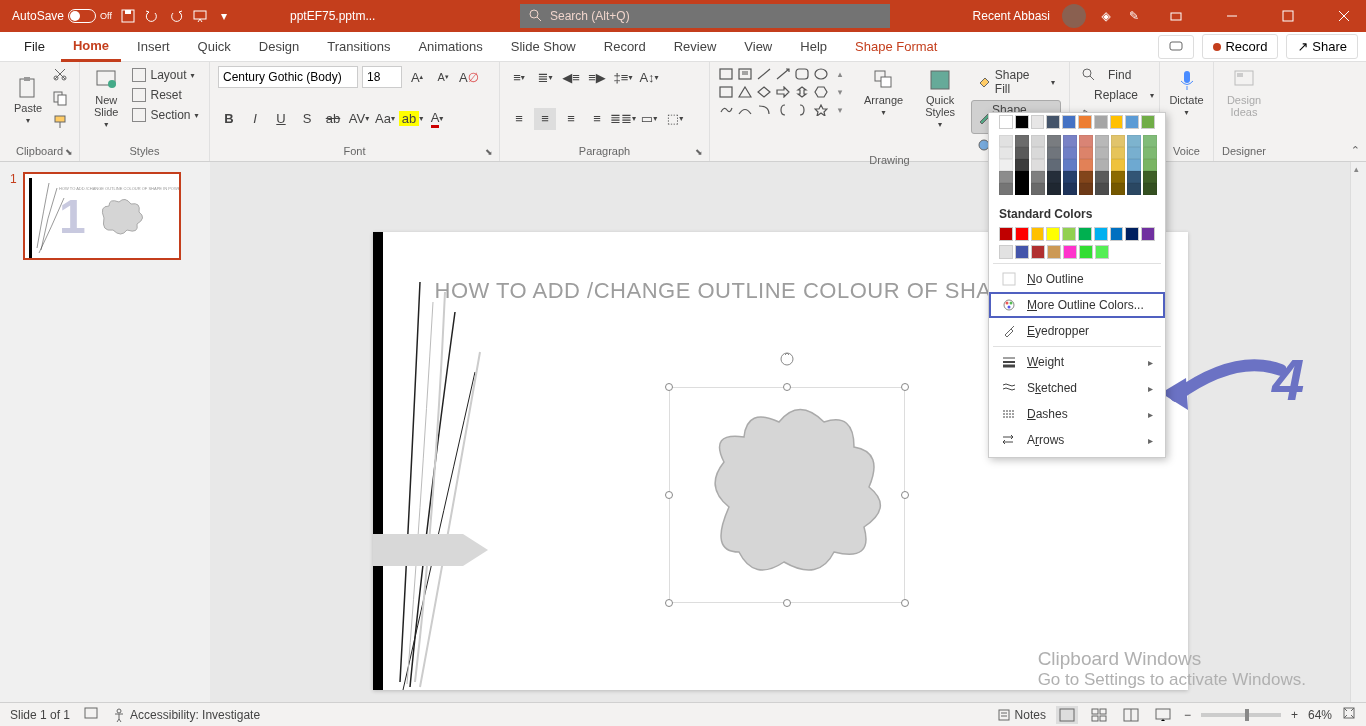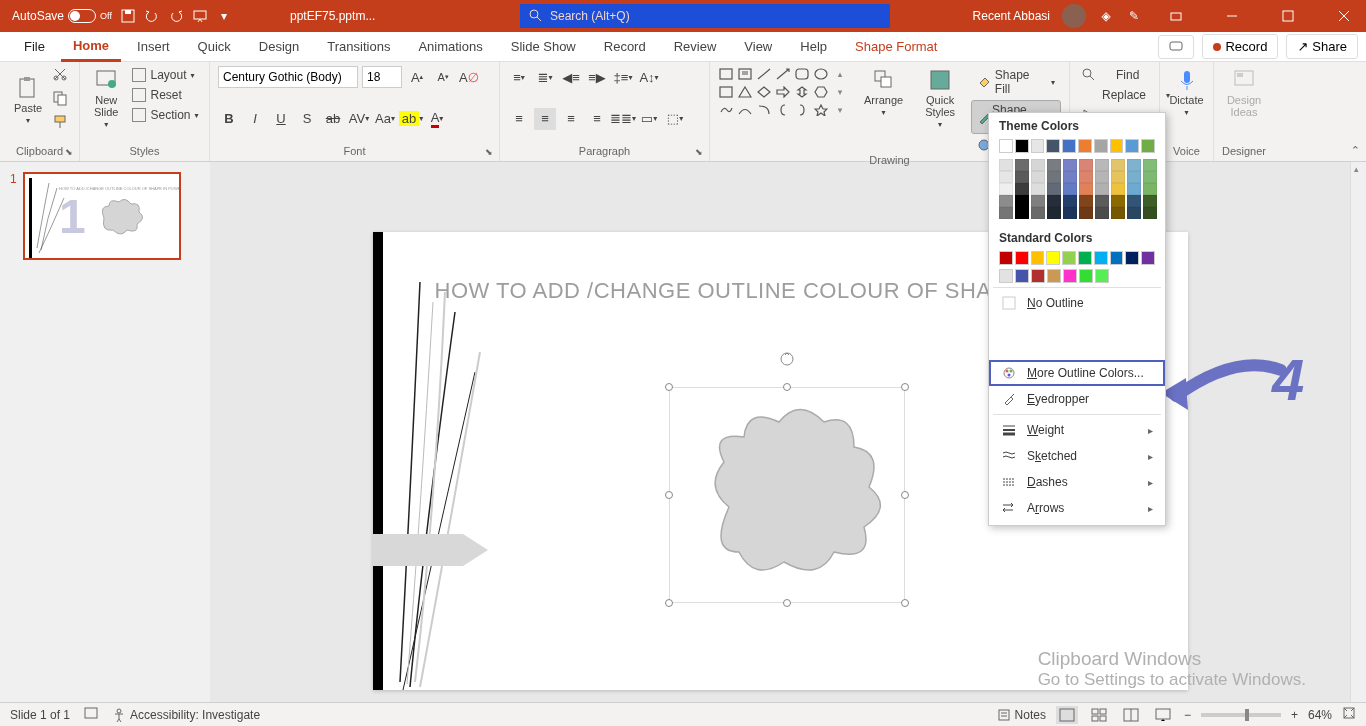--- a/index.html
+++ b/index.html
@@ -6,21 +6,21 @@
 body { width: 1366px; height: 726px; background: #f3f3f3; overflow: hidden; position: relative; }
 
 
 .titlebar { height: 32px; background: #c43e1c; display: flex; align-items: center; color: #fff; font-size: 12px; position: relative; }
 .titlebar-left { display: flex; align-items: center; gap: 8px; padding-left: 12px; }
 .autosave { display: flex; align-items: center; gap: 4px; }
 .toggle { width: 28px; height: 14px; border: 1px solid #fff; border-radius: 7px; position: relative; display: inline-flex; align-items: center; }
 .toggle-knob { width: 10px; height: 10px; background: #fff; border-radius: 50%; margin-left: 1px; }
 .qat-icon { width: 16px; height: 16px; display: inline-flex; align-items: center; justify-content: center; color: #fff; }
 .title-center { position: absolute; left: 290px; }
-.search-box { position: absolute; left: 520px; width: 370px; height: 24px; background: #1d4ed8; display: flex; align-items: center; padding: 0 8px; gap: 8px; color: #f0d5cc; }
+.search-box { position: absolute; left: 520px; width: 370px; height: 24px; background: #737373; display: flex; align-items: center; padding: 0 8px; gap: 8px; color: #f0d5cc; }
 .titlebar-right { position: absolute; right: 0; display: flex; align-items: center; gap: 12px; padding-right: 0; }
 .avatar { width: 24px; height: 24px; border-radius: 50%; background: #8a6050; }
 .win-btn { width: 44px; height: 32px; display: flex; align-items: center; justify-content: center; }
 
 
 .tabs { height: 30px; background: #fff; display: flex; align-items: center; padding-left: 12px; font-size: 13px; gap: 4px; border-bottom: 1px solid #e0e0e0; position: relative; }
 .tab { padding: 6px 12px; color: #444; cursor: pointer; }
 .tab.file { color: #222; }
 .tab.active { color: #c43e1c; border-bottom: 3px solid #c43e1c; font-weight: 600; }
 .tab.shape-format { color: #c43e1c; }
@@ -45,21 +45,21 @@
 
 .shapes-gallery { display: grid; grid-template-columns: repeat(7, 16px); gap: 3px; }
 .shape-cell { width: 16px; height: 15px; display: flex; align-items: center; justify-content: center; }
 .shape-cell svg { width: 14px; height: 12px; stroke: #555; fill: none; stroke-width: 1.2; }
 
 
 .shape-fill-btn, .shape-outline-btn, .shape-effects-btn { display: flex; align-items: center; gap: 4px; font-size: 12px; color: #444; padding: 2px 6px; }
 .shape-outline-btn { background: #d0d0d0; border: 1px solid #aaa; border-radius: 3px; }
 
 
-.edit-row { display: flex; align-items: center; gap: 20px; font-size: 12px; color: #444; padding: 2px 4px; }
+.edit-row { display: flex; align-items: center; gap: 12px; font-size: 12px; color: #444; padding: 2px 4px; }
 
 
 .main { display: flex; height: 560px; background: #e8e8e8; }
 .thumbnail-pane { width: 210px; background: #f0f0f0; padding: 10px; }
 .thumb-wrap { display: flex; gap: 6px; }
 .thumb-num { font-size: 12px; color: #c43e1c; }
 .thumb { width: 158px; height: 88px; background: #fff; border: 2px solid #c43e1c; position: relative; }
 .thumb-content { position: absolute; inset: 4px; }
 
 .slide-area { flex: 1; display: flex; align-items: flex-start; justify-content: center; padding-top: 70px; position: relative; }
@@ -77,21 +77,21 @@
 
 .outline-dropdown { position: absolute; left: 988px; top: 112px; width: 178px; background: #fff; border: 1px solid #ccc; box-shadow: 2px 2px 8px rgba(0,0,0,0.25); z-index: 100; padding-bottom: 4px; }
 .dd-section-title { font-weight: 600; font-size: 12px; color: #333; padding: 6px 10px 4px; }
 .color-row { display: flex; gap: 2px; padding: 2px 10px; }
 .swatch { width: 14px; height: 14px; border: 1px solid #ccc; }
 .theme-grid { padding: 4px 10px 6px; display: flex; gap: 2px; }
 .theme-col { display: flex; flex-direction: column; gap: 0; }
 .theme-swatch { width: 14px; height: 12px; border: 0.5px solid rgba(0,0,0,0.05); }
 .dd-item { display: flex; align-items: center; gap: 10px; padding: 5px 12px; font-size: 12px; color: #333; }
 .dd-item .u { text-decoration: underline; }
-.dd-item.highlighted { outline: 2px solid #5060c0; outline-offset: -2px; margin-top: 44px; }
+.dd-item.highlighted { outline: 2px solid #5060c0; outline-offset: -2px; }
 .dd-item .sub-arrow { margin-left: auto; color: #666; font-size: 10px; }
 .dd-icon { width: 16px; height: 16px; display: flex; align-items: center; justify-content: center; }
 .dd-sep { height: 1px; background: #e0e0e0; margin: 2px 4px; }
 
 
 .anno-4 { position: absolute; left: 1272px; top: 346px; font-size: 58px; font-weight: 600; color: #6b72c4; font-style: italic; }
 .anno-arrow { position: absolute; left: 1156px; top: 358px; width: 130px; height: 60px; }
 
 
 .activate { position: absolute; right: 60px; bottom: 36px; text-align: left; color: #b0b0b0; }
@@ -579,21 +579,20 @@
     </div>
   </div>
 
   <div class="vscroll">
     <div style="position:absolute;top:2px;left:3px;font-size:9px;color:#888">▴</div>
     <div style="position:absolute;bottom:2px;left:3px;font-size:9px;color:#888">▾</div>
   </div>
 </div>
 
 <div class="outline-dropdown">
-  <div class="dd-section-title">Theme Colors</div>
   <div class="color-row" id="theme-top-row">
       <div class="swatch" style="background: rgb(255, 255, 255);"></div>
       <div class="swatch" style="background: rgb(0, 0, 0);"></div>
       <div class="swatch" style="background: rgb(231, 230, 230);"></div>
       <div class="swatch" style="background: rgb(68, 84, 106);"></div>
       <div class="swatch" style="background: rgb(68, 114, 196);"></div>
       <div class="swatch" style="background: rgb(237, 125, 49);"></div>
       <div class="swatch" style="background: rgb(165, 165, 165);"></div>
       <div class="swatch" style="background: rgb(255, 192, 0);"></div>
       <div class="swatch" style="background: rgb(91, 155, 213);"></div>

